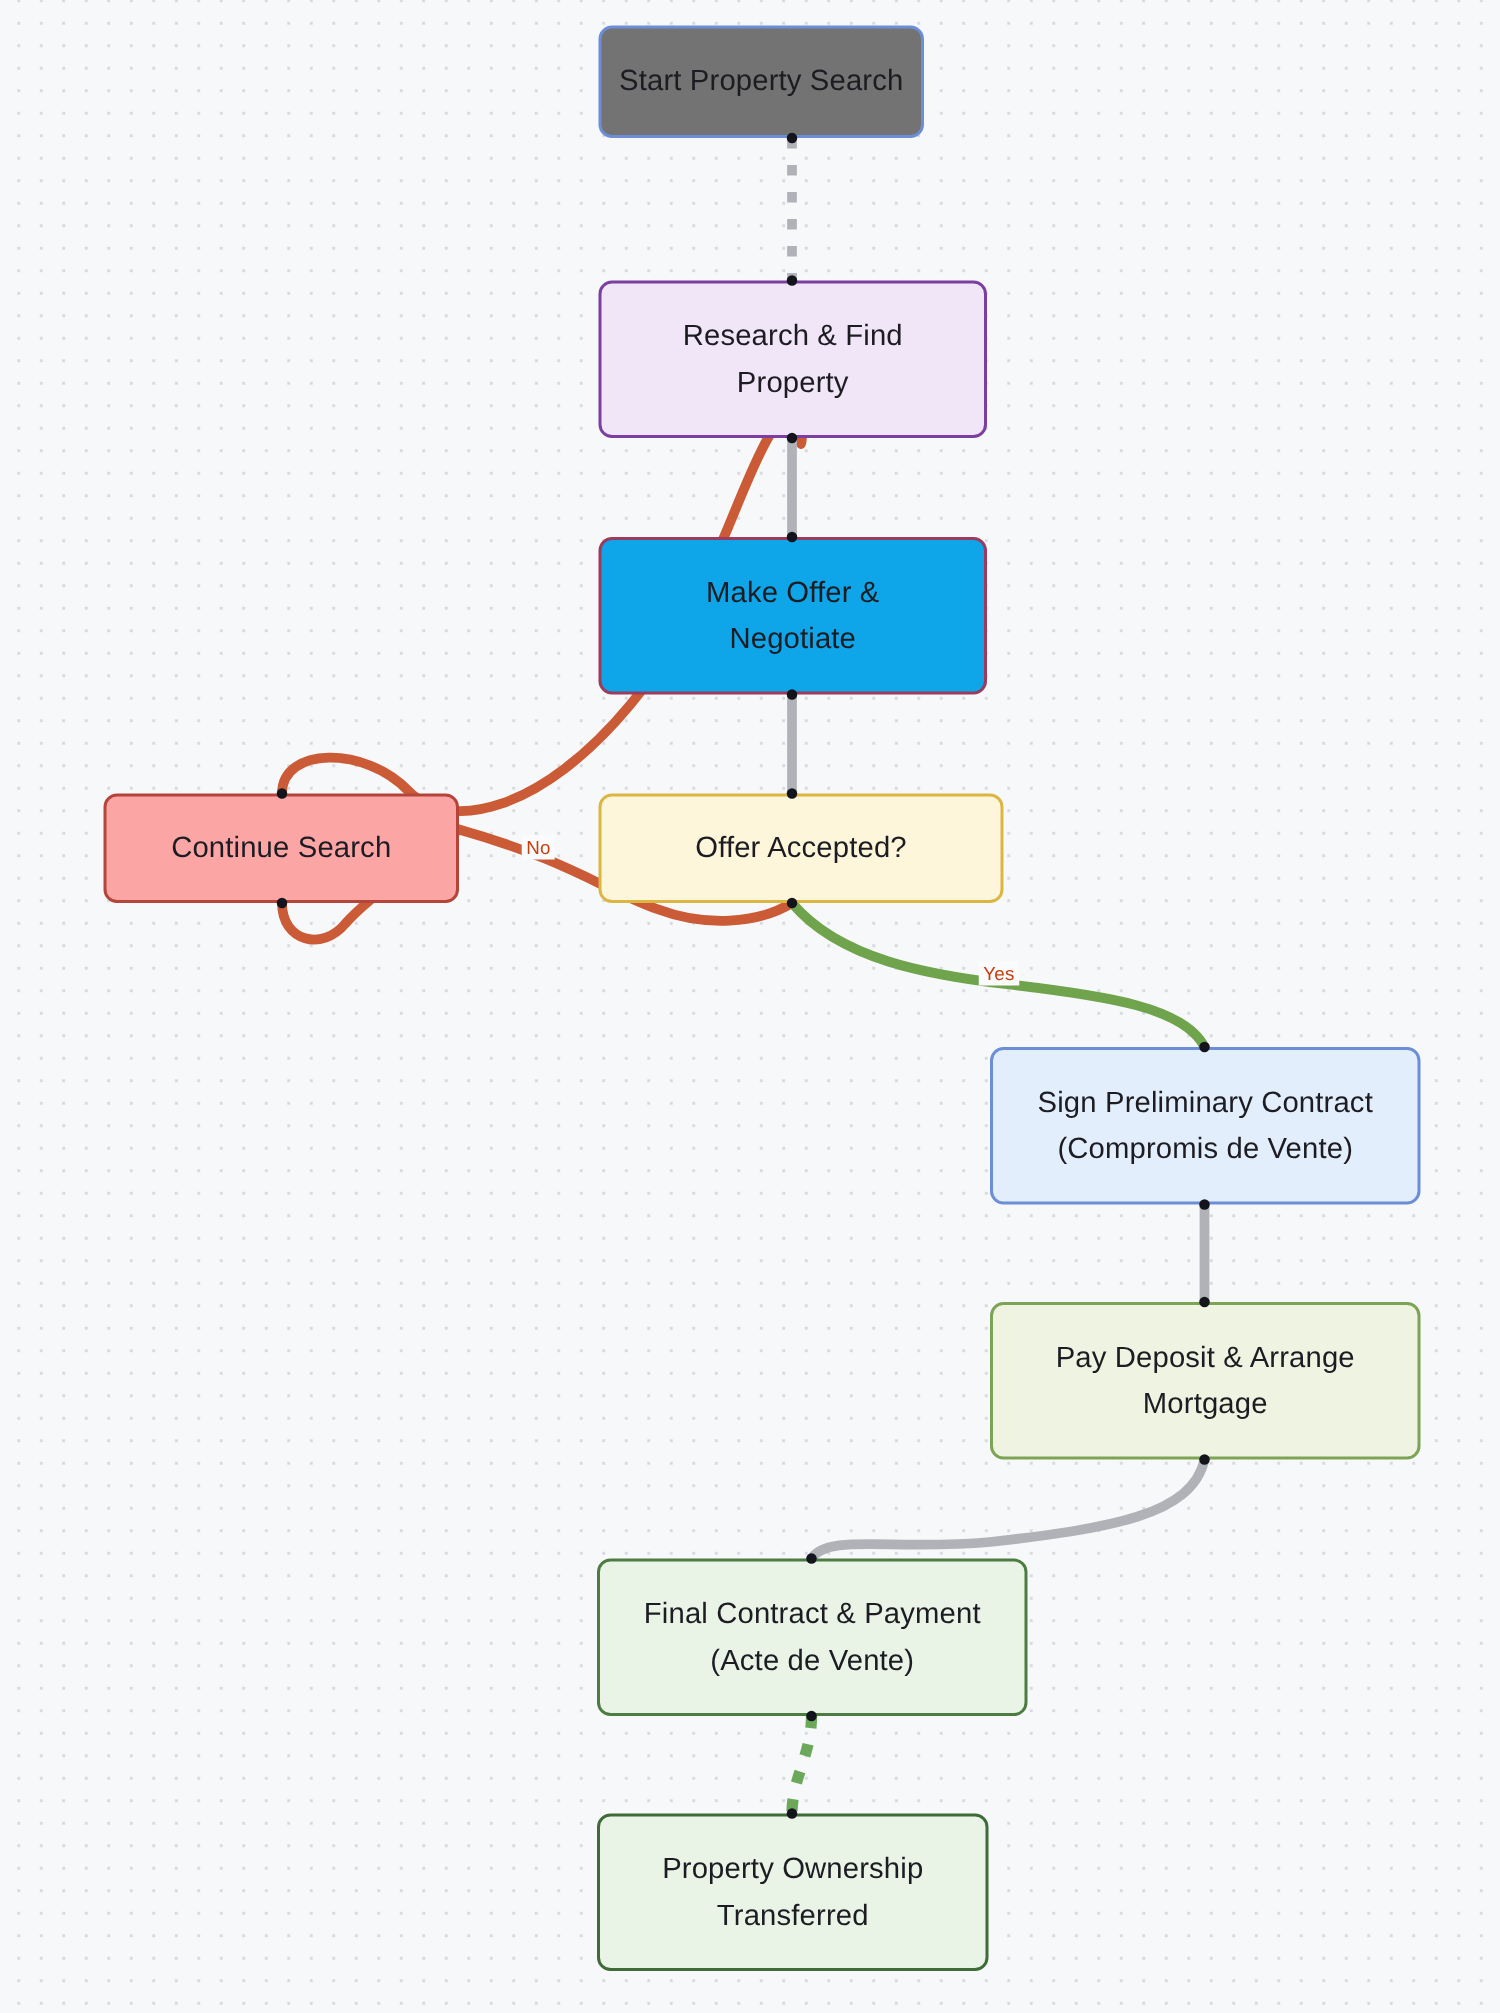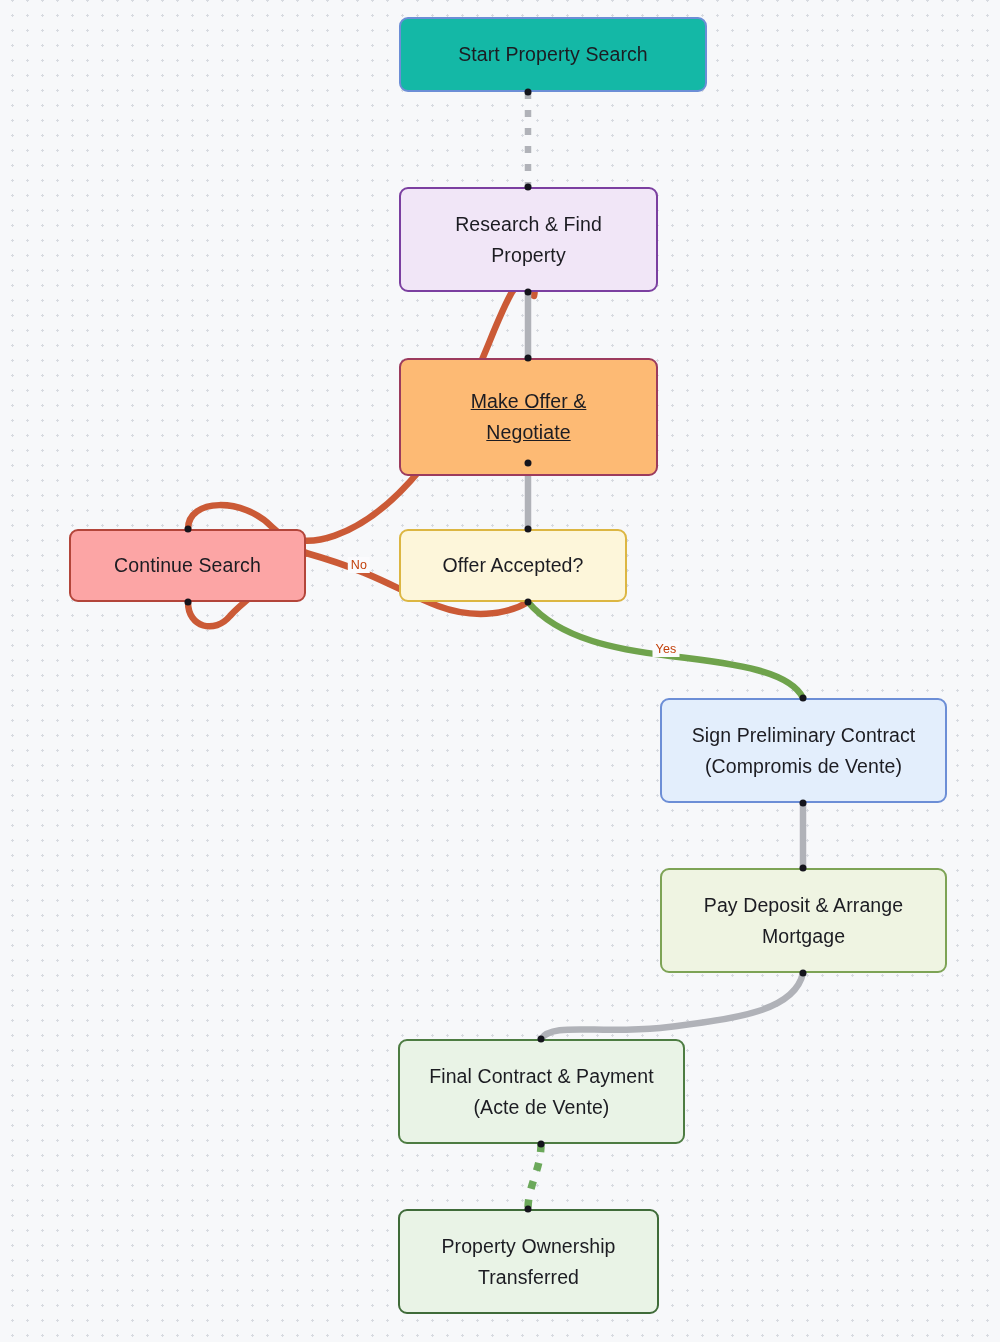--- a/index.html
+++ b/index.html
@@ -89,39 +89,39 @@
 
     <path d="M 528 602 C 560 640 620 650 670 656 C 740 664 790 672 803 698" fill="none" stroke="#6fa34c" stroke-width="6.5" stroke-linecap="round"></path>
 
     <path d="M 803 803 L 803 868" fill="none" stroke="#b0b2b8" stroke-width="6.5" stroke-linecap="butt"></path>
 
     <path d="M 803 973 C 795 1010 740 1019 660 1028 C 595 1034 552 1022 541 1039" fill="none" stroke="#b0b2b8" stroke-width="6.5" stroke-linecap="round"></path>
 
     <path d="M 541 1144 C 541 1170 528 1185 528 1209" fill="none" stroke="#6ba85a" stroke-width="7.5" stroke-linecap="butt" stroke-dasharray="8 11"></path>
   </svg>
 
-  <div class="node" id="node-start" style="left: 399px; top: 17px; width: 308px; height: 75px; background: #14b8a6; border-color: rgb(108, 142, 214);">
+  <div class="node" id="node-start" style="left: 399px; top: 17px; width: 217px; height: 75px; background: #737373; border-color: rgb(108, 142, 214);">
     <span>Start Property Search</span>
   </div>
 
   <div class="node" id="node-research" style="left: 399px; top: 187px; width: 259px; height: 105px; background: rgb(241, 230, 247); border-color: rgb(123, 63, 160);">
     <div>
       <span>Research &amp; Find</span>
       <span>Property</span>
     </div>
   </div>
 
-  <div class="node" id="node-offer" style="left: 399px; top: 358px; width: 259px; height: 118px; background: #fdba74; border-color: rgb(156, 59, 93); text-decoration: underline;">
+  <div class="node" id="node-offer" style="left: 399px; top: 358px; width: 259px; height: 105px; background: #0ea5e9; border-color: rgb(156, 59, 93);">
     <div>
       <span>Make Offer &amp;</span>
       <span>Negotiate</span>
     </div>
   </div>
 
-  <div class="node" id="node-accepted" style="left: 399px; top: 529px; width: 228px; height: 73px; background: rgb(253, 246, 218); border-color: rgb(220, 182, 66);">
+  <div class="node" id="node-accepted" style="left: 399px; top: 529px; width: 270px; height: 73px; background: rgb(253, 246, 218); border-color: rgb(220, 182, 66);">
     <span>Offer Accepted?</span>
   </div>
 
   <div class="node" id="node-continue" style="left: 69px; top: 529px; width: 237px; height: 73px; background: #fca5a5; border-color: rgb(179, 69, 58);">
     <span>Continue Search</span>
   </div>
 
   <div class="node" id="node-prelim" style="left: 660px; top: 698px; width: 287px; height: 105px; background: rgb(227, 238, 252); border-color: rgb(108, 142, 214);">
     <div>
       <span>Sign Preliminary Contract</span>

